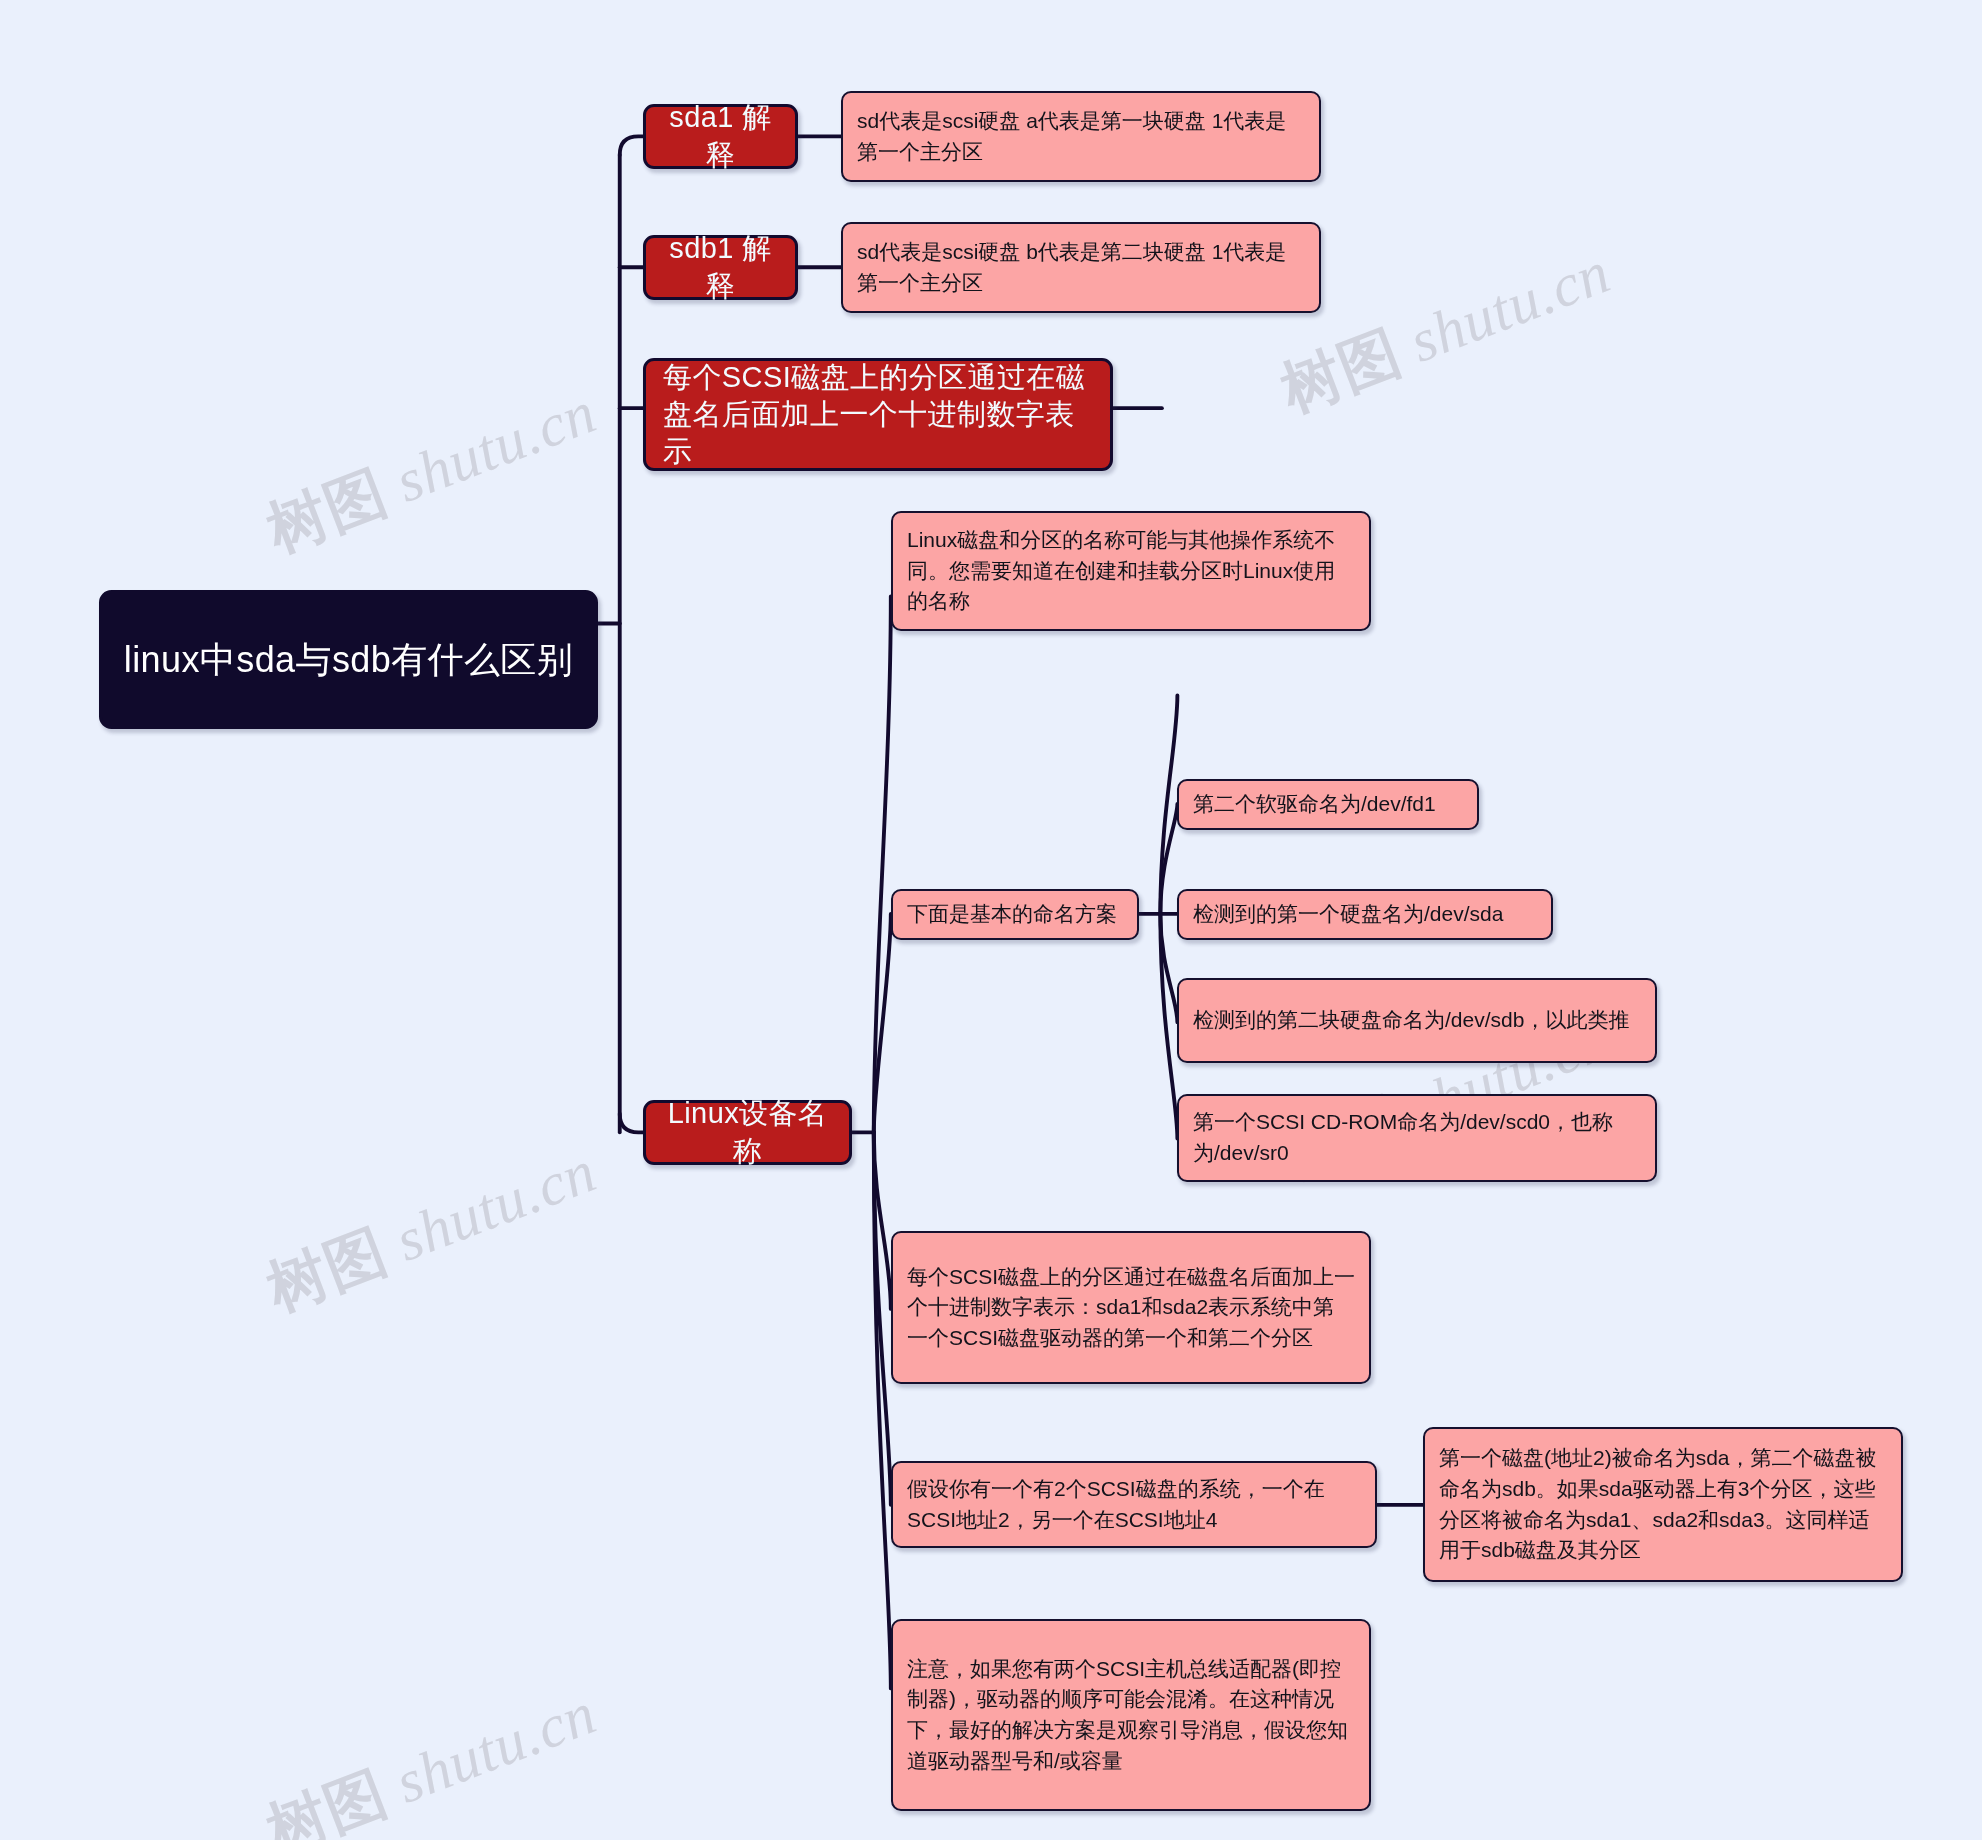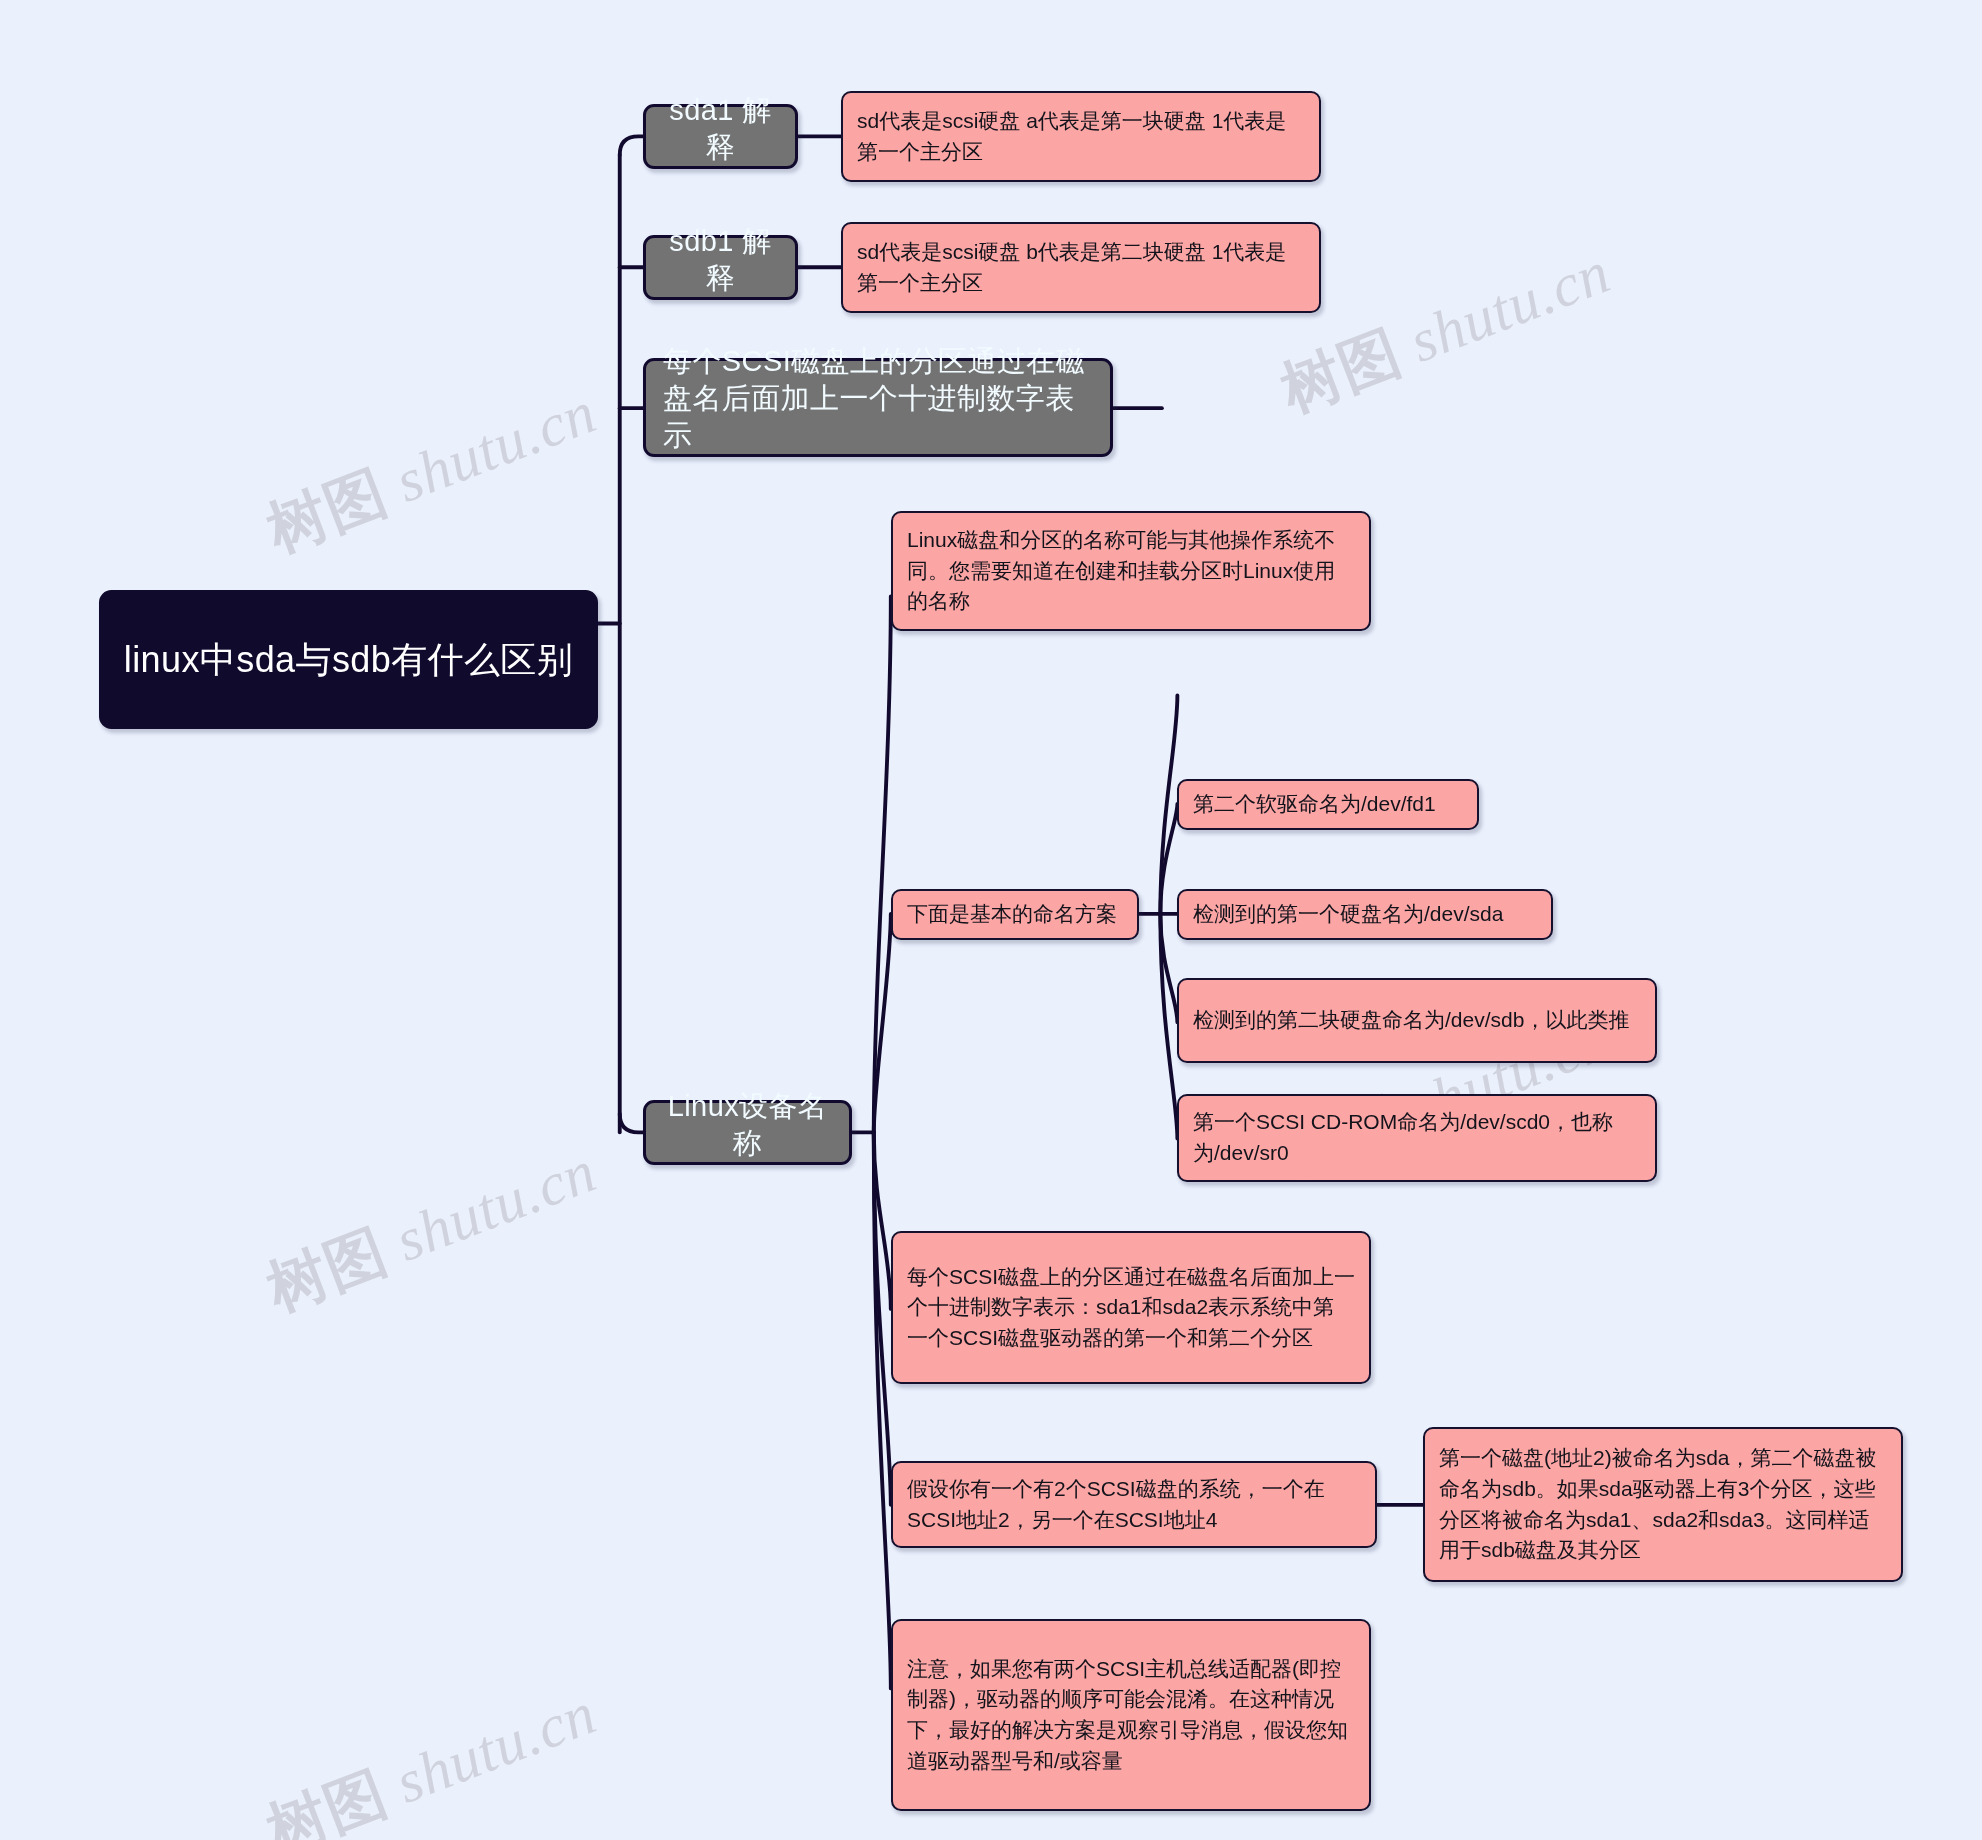--- a/index.html
+++ b/index.html
@@ -78,23 +78,22 @@
   .n-root .txt {
     color: #ffffff;
     font-size: 36px;
     line-height: 1.22;
     text-align: center;
     padding: 0 14px;
     letter-spacing: 0.4px;
   }
   
   .n-blue {
-    background: #737373;
+    background: #b91c1c;
     border-color: #120a2e;
-    align-items: flex-end;
   }
   .n-blue .txt {
     color: #f2fbff;
     font-size: 29px;
     line-height: 1.28;
     padding: 0 17px;
     letter-spacing: 0.4px;
   }
   .n-blue.center .txt { text-align: center; }
   
@@ -172,21 +171,21 @@
     <span class="txt">sd代表是scsi硬盘 a代表是第一块硬盘 1代表是第一个主分区</span>
   </div>
 
   <div class="node n-blue center" style="left:643px; top:235px; width:155px; height:65px;">
     <span class="txt">sdb1 解释</span>
   </div>
   <div class="node n-leaf" style="left:841px; top:222px; width:480px; height:91px;">
     <span class="txt">sd代表是scsi硬盘 b代表是第二块硬盘 1代表是第一个主分区</span>
   </div>
 
-  <div class="node n-blue" style="left:643px; top:358px; width:470px; height:99px;">
+  <div class="node n-blue" style="left:643px; top:358px; width:470px; height:113px;">
     <span class="txt">每个SCSI磁盘上的分区通过在磁盘名后面加上一个十进制数字表示</span>
   </div>
 
   <div class="node n-blue center" style="left:643px; top:1100px; width:209px; height:65px;">
     <span class="txt">Linux设备名称</span>
   </div>
 
   <div class="node n-leaf" style="left:891px; top:511px; width:480px; height:120px;">
     <span class="txt">Linux磁盘和分区的名称可能与其他操作系统不同。您需要知道在创建和挂载分区时Linux使用的名称</span>
   </div>

